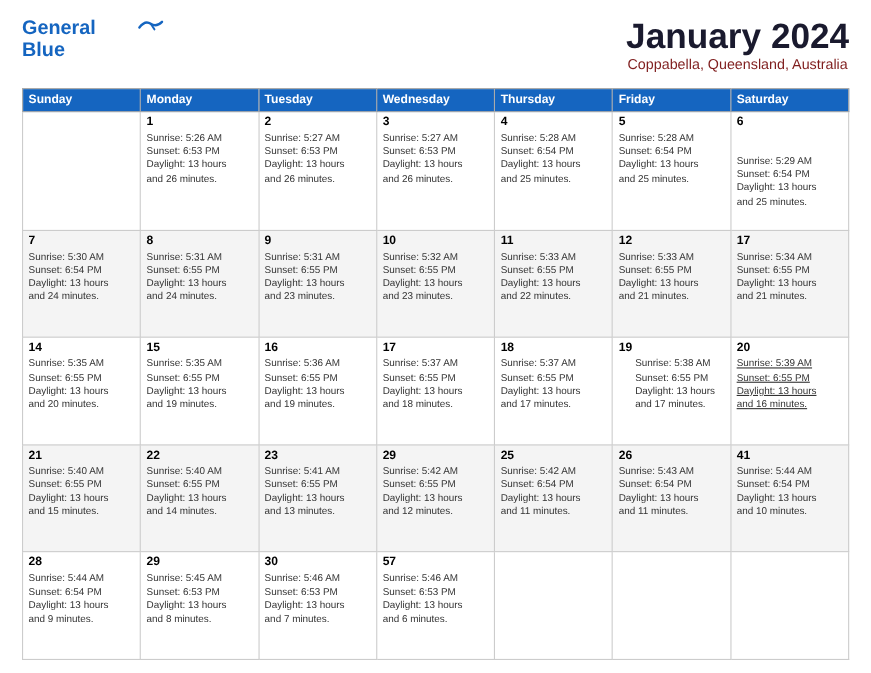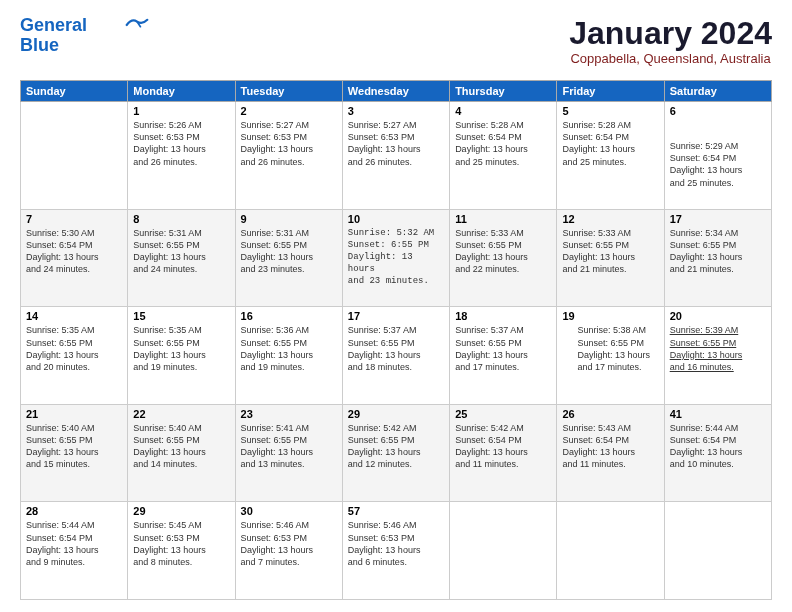--- a/index.html
+++ b/index.html
@@ -202,21 +202,21 @@
           </td>
           <td>
             <div class="day-number">9</div>
             <div class="day-info" style="white-space: pre-line;">Sunrise: 5:31 AM
 Sunset: 6:55 PM
 Daylight: 13 hours
 and 23 minutes.</div>
           </td>
           <td>
             <div class="day-number">10</div>
-            <div class="day-info" style="white-space: pre-line; font-family: Liberation Mono, monospace;">Sunrise: 5:32 AM
+            <div class="day-info" style="white-space: pre-line;">Sunrise: 5:32 AM
 Sunset: 6:55 PM
 Daylight: 13 hours
 and 23 minutes.</div>
           </td>
           <td>
             <div class="day-number">11</div>
             <div class="day-info" style="white-space: pre-line;">Sunrise: 5:33 AM
 Sunset: 6:55 PM
 Daylight: 13 hours
 and 22 minutes.</div>

